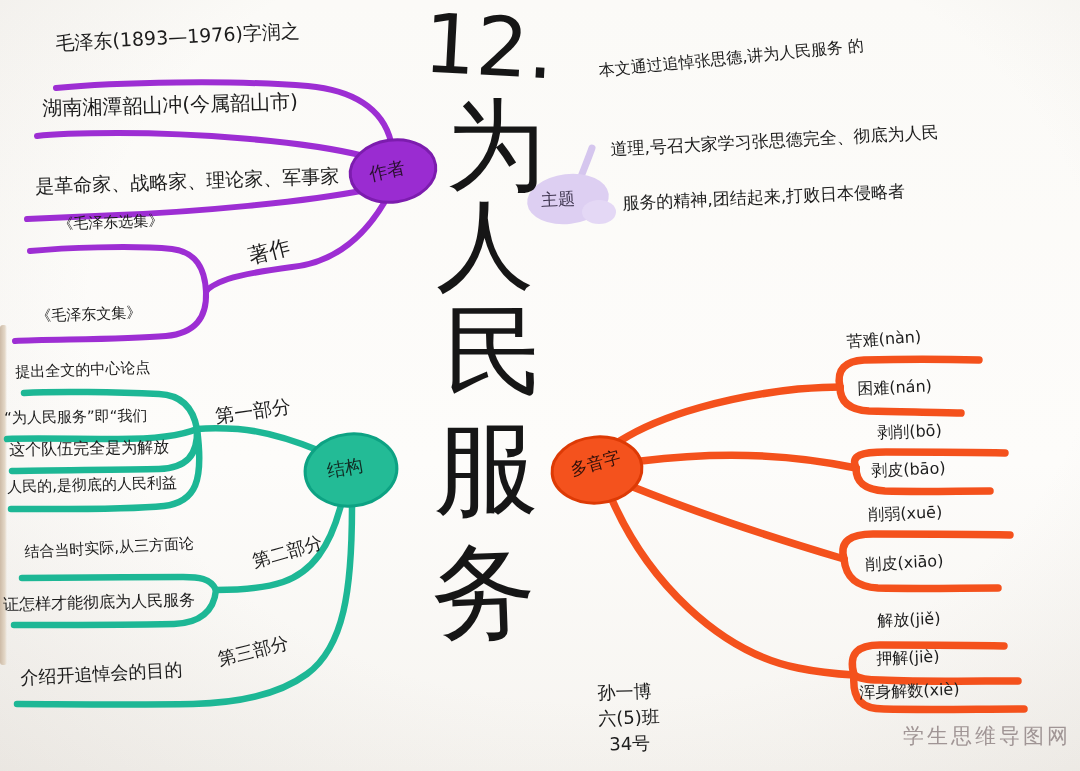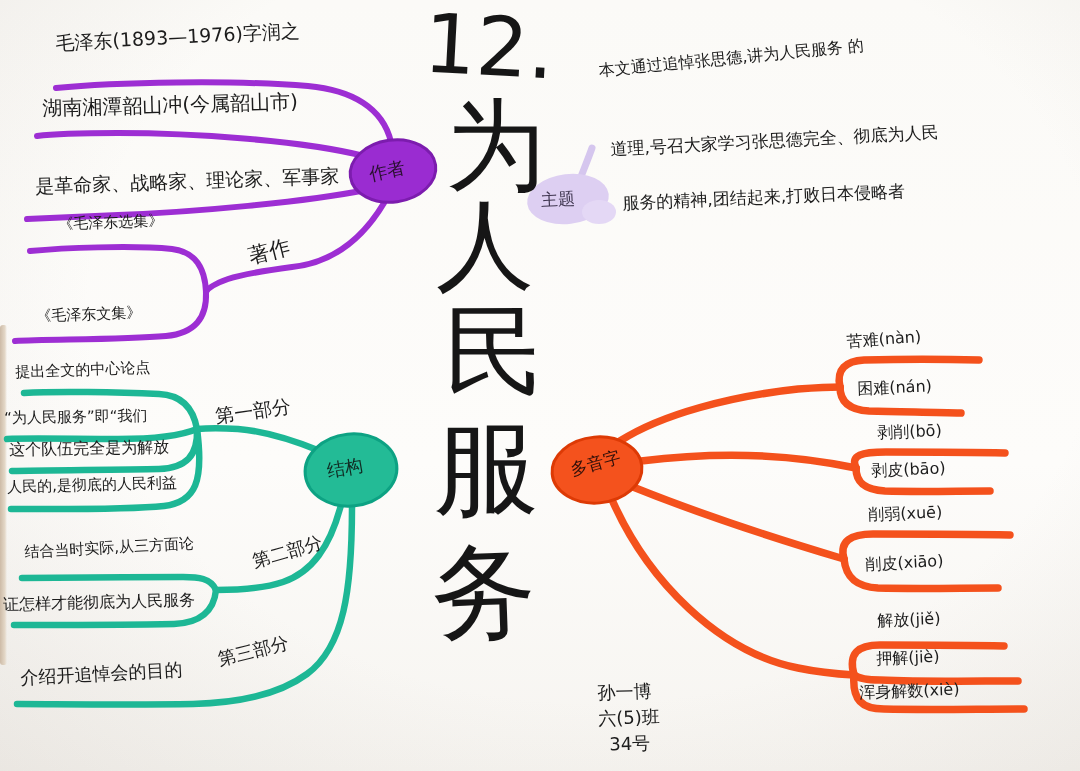--- a/index.html
+++ b/index.html
@@ -119,14 +119,15 @@
   <div class="hw" style="left:877px;top:612px;font-size:16px;transform:rotate(-2deg);">解放(jiě)</div>
   <div class="hw" style="left:876px;top:650px;font-size:16px;transform:rotate(-2deg);">押解(jiè)</div>
   <div class="hw" style="left:859px;top:684px;font-size:16px;transform:rotate(-2deg);">浑身解数(xiè)</div>
 
   <div class="hw" style="left:597px;top:680px;font-size:18px;line-height:26px;transform:rotate(-2deg);">
     <span class="sig-line">孙一博</span>
     <span class="sig-line">六(5)班</span>
     <span class="sig-line" style="padding-left:10px;">34号</span>
   </div>
 
+  <div class="watermark" style="left:903px;top:722px;font-size:21px;color:#a09595;">学生思维导图网</div>
 
 </div>
 
 </body></html>

